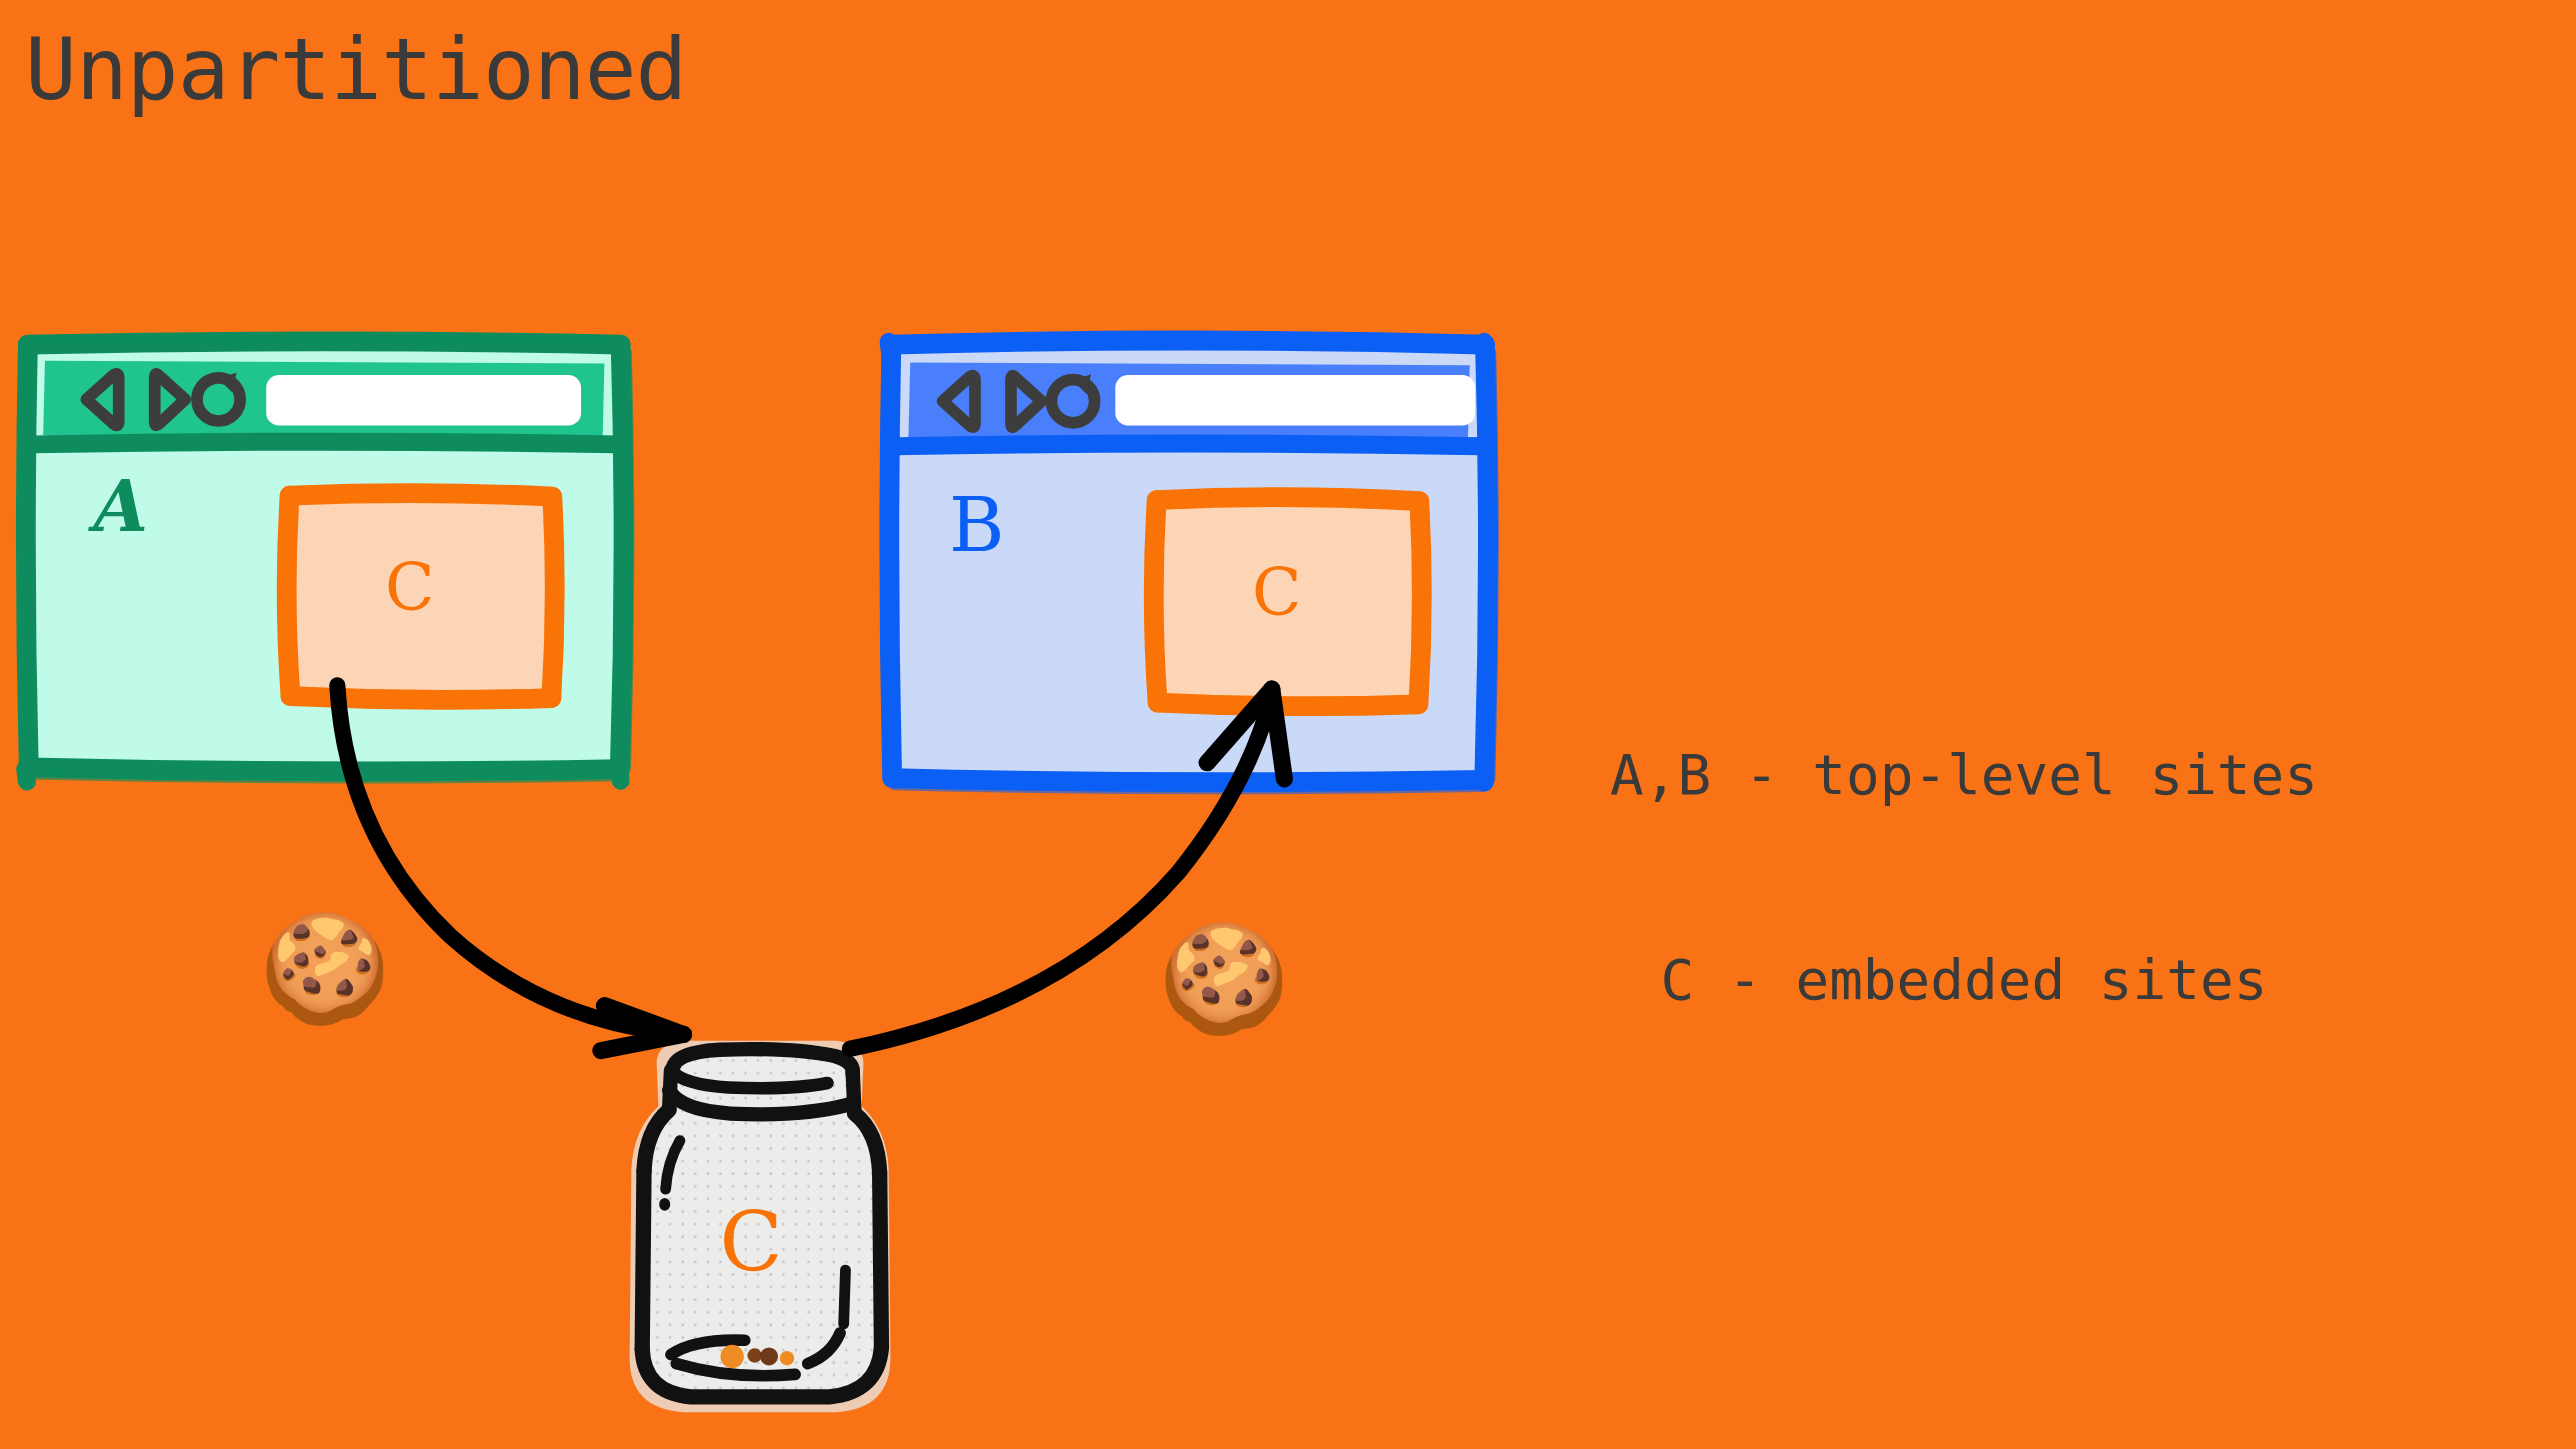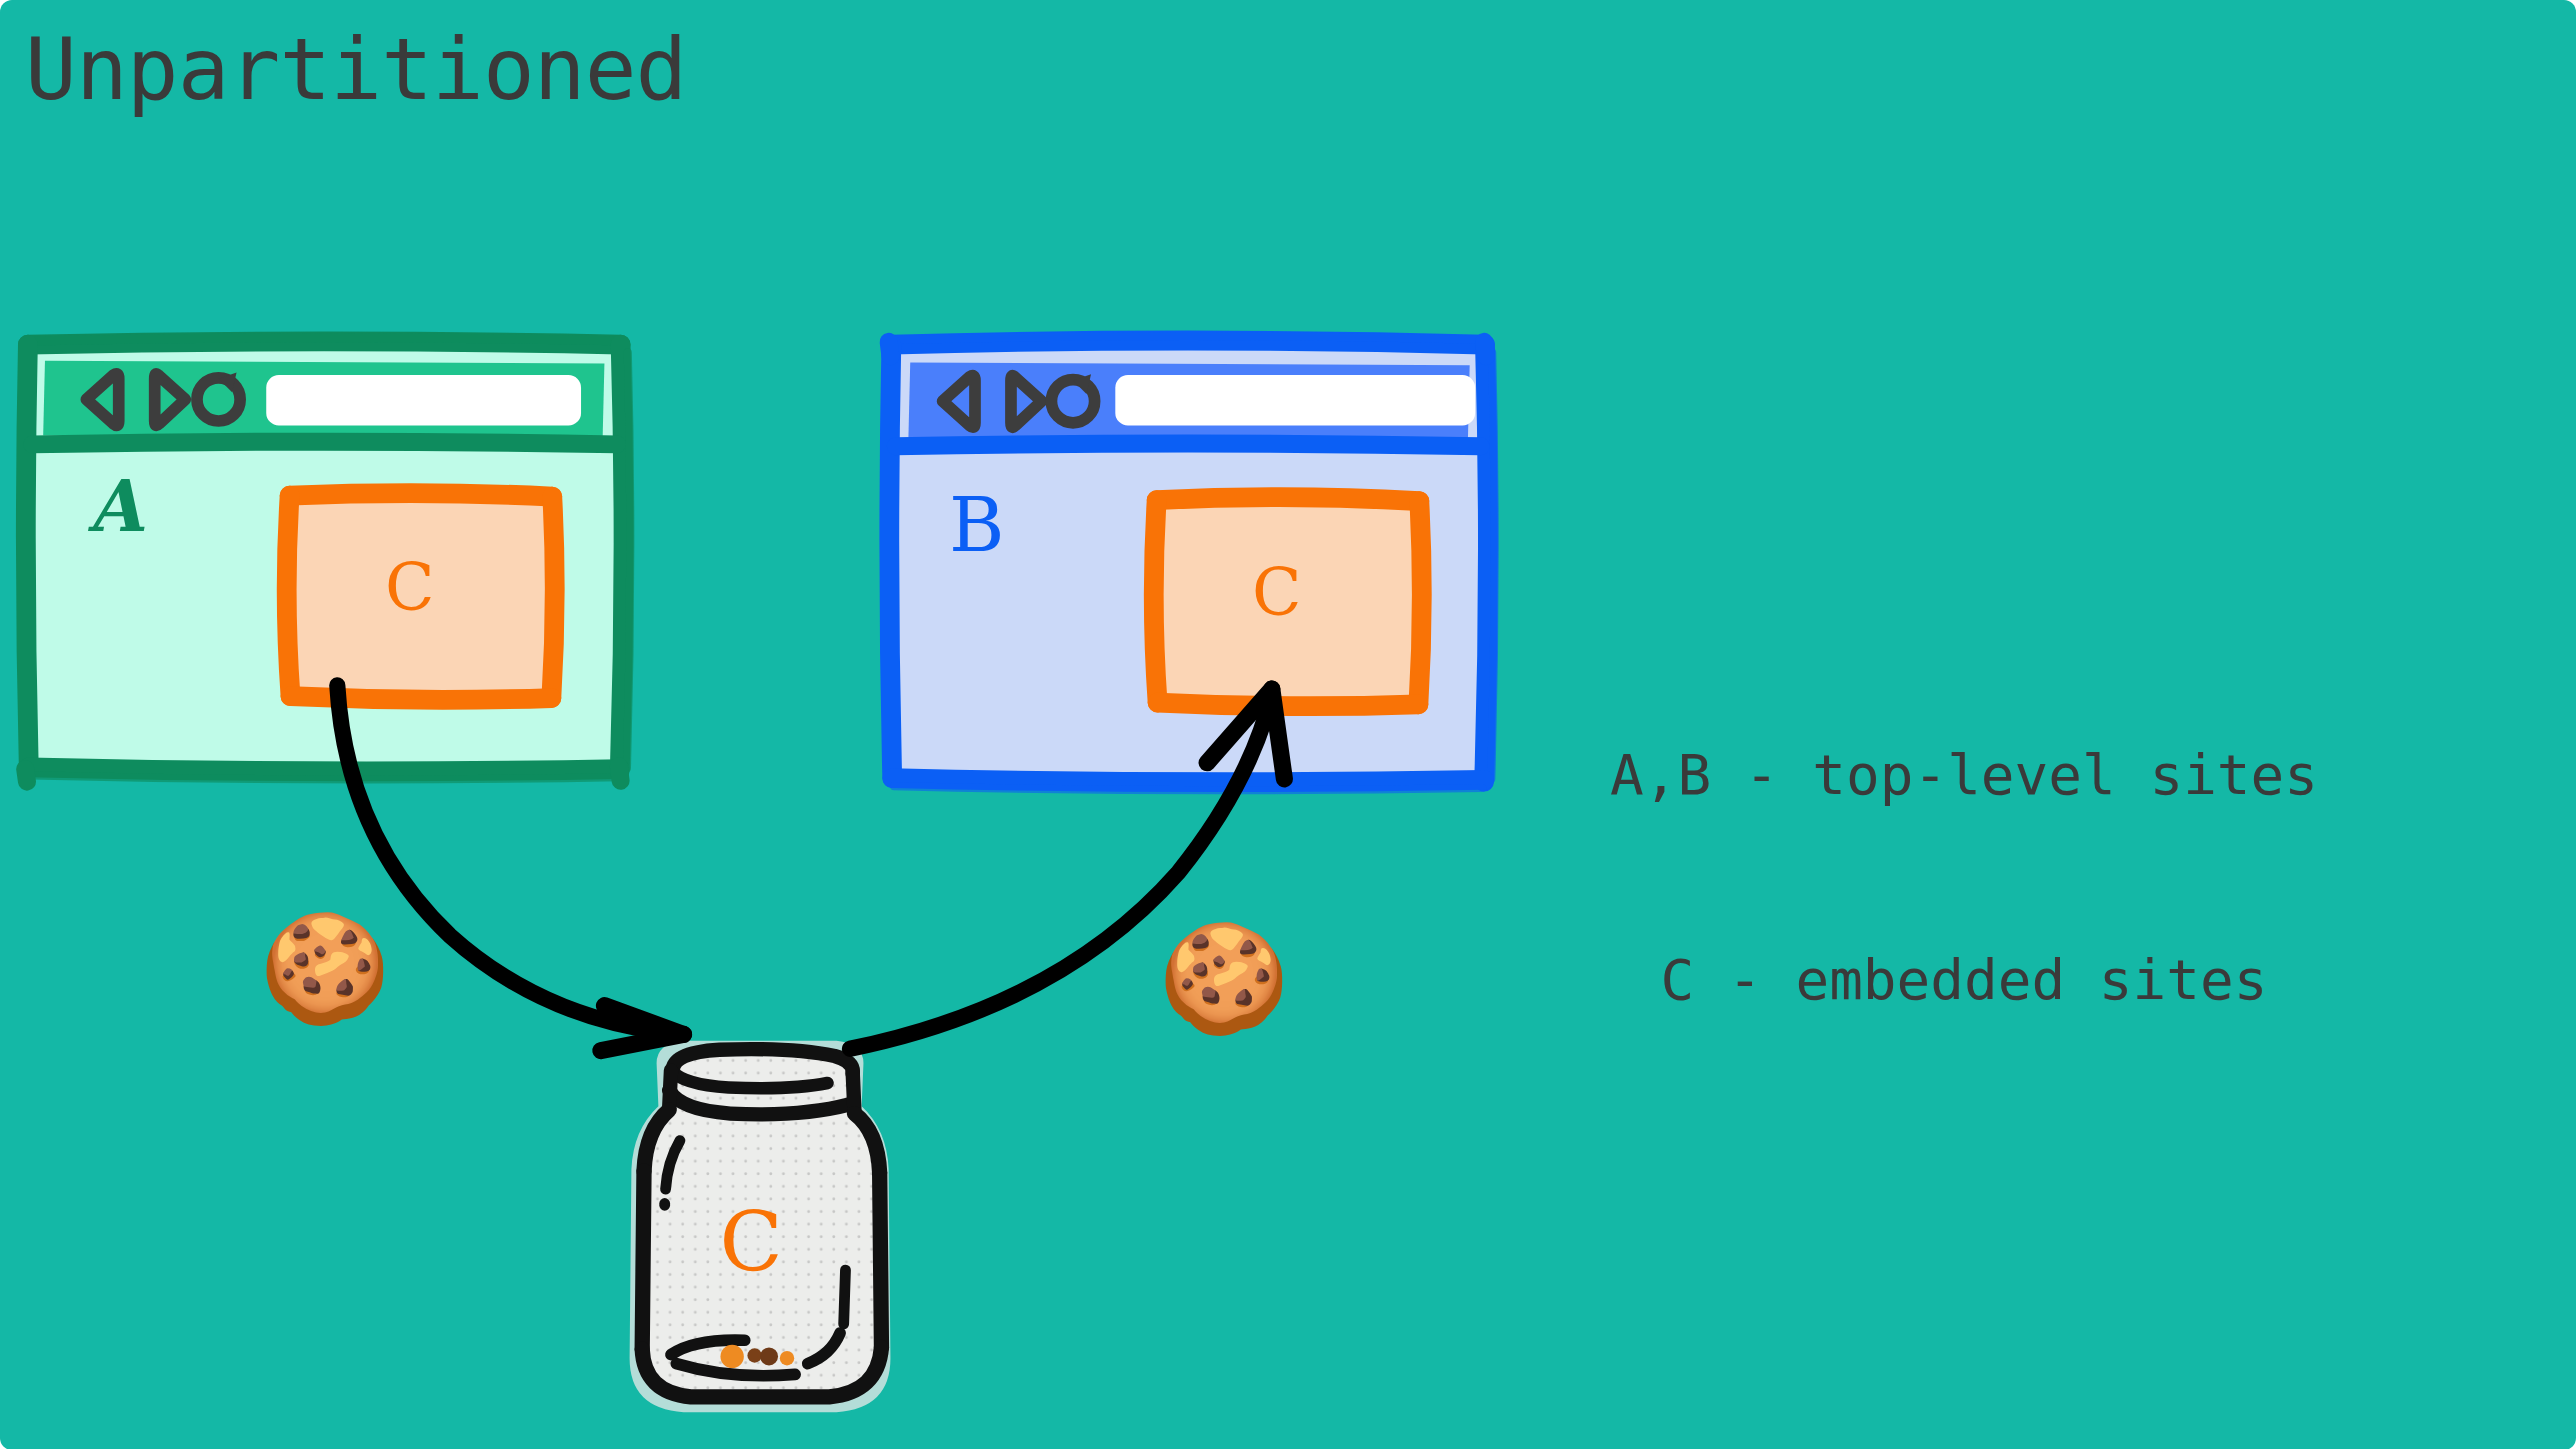--- a/index.html
+++ b/index.html
@@ -7,23 +7,22 @@
     padding: 0;
     background: #ffffff;
   }
   body {
     font-family: "DejaVu Sans Mono", monospace;
   }
   #stage {
     position: relative;
     width: 2576px;
     height: 1450px;
-    background: #14b8a6;
+    background: #f97316;
     overflow: hidden;
-    border-radius: 12px;
   }
 
   
   #title {
     position: absolute;
     left: 25px;
     top: 21.6px;
     font-family: "DejaVu Sans Mono", monospace;
     font-size: 86px;
     font-weight: 400;

